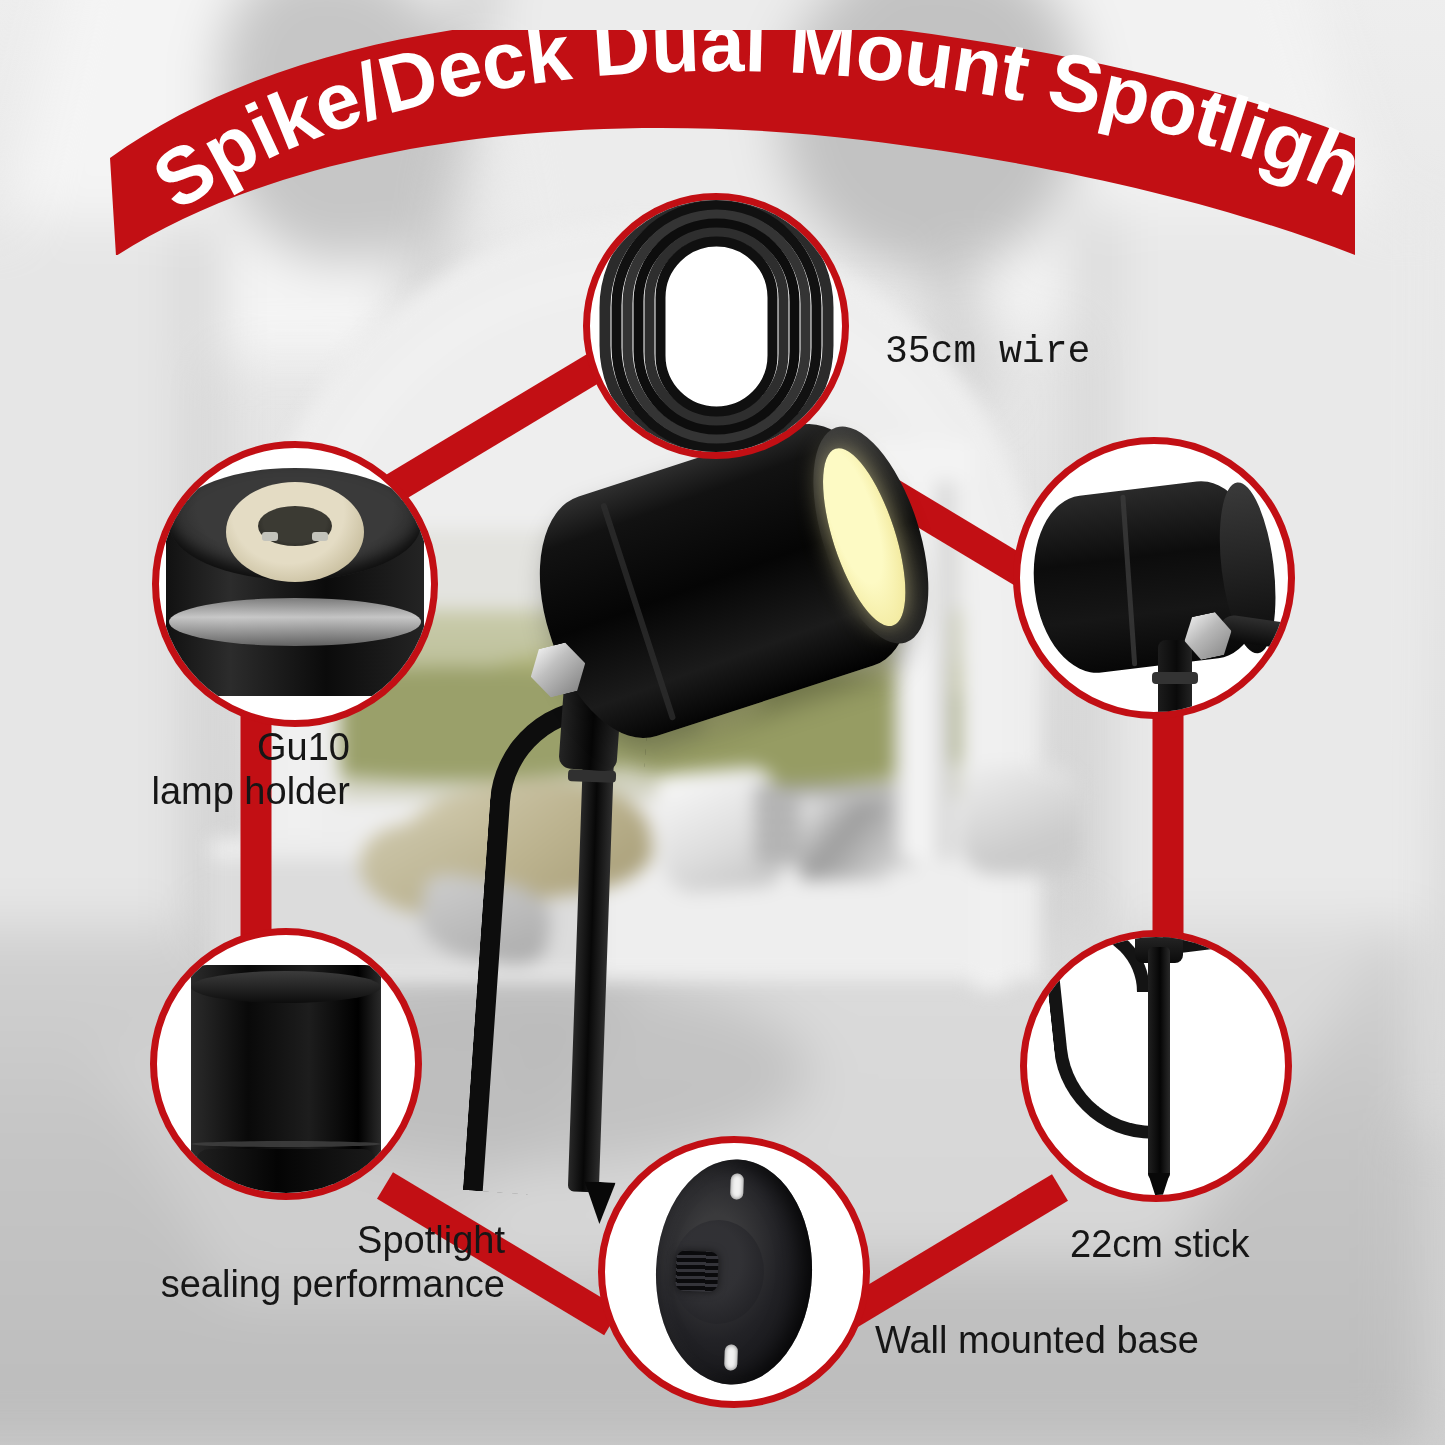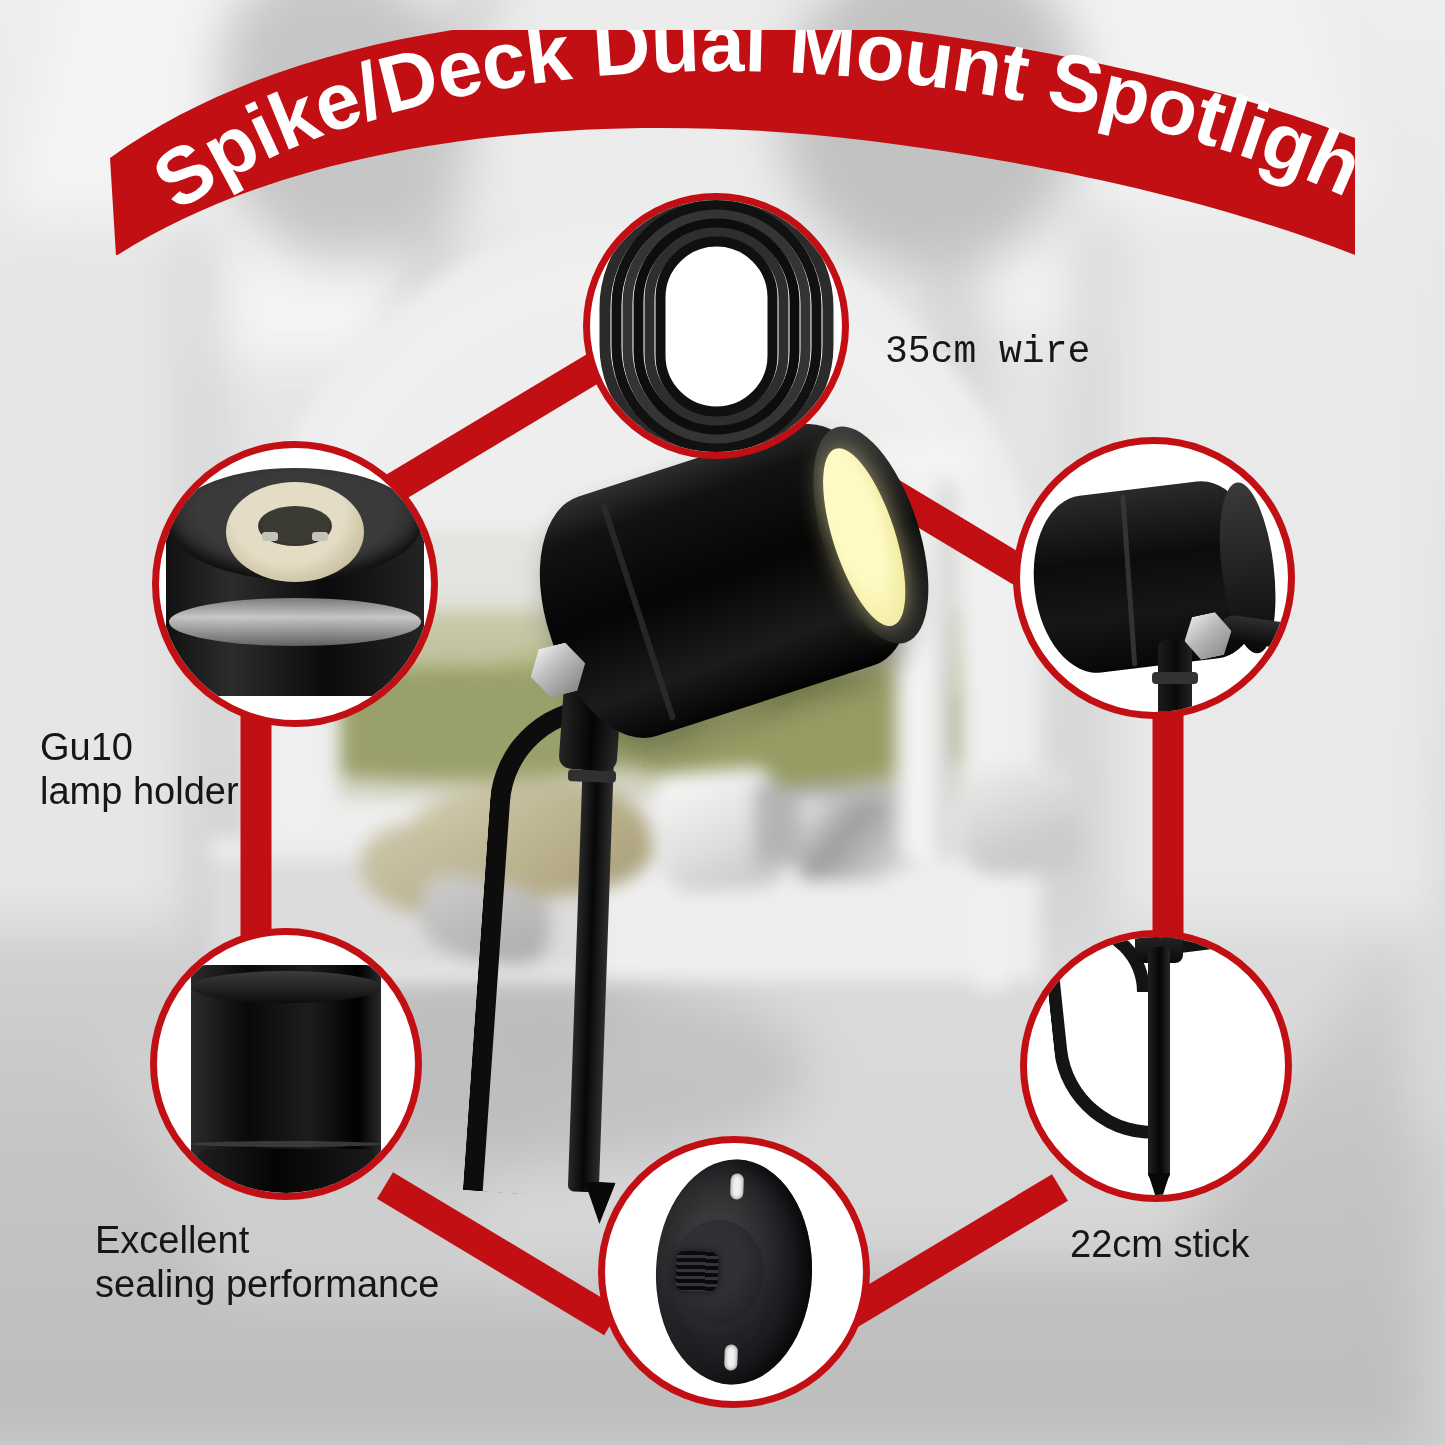--- a/index.html
+++ b/index.html
@@ -327,21 +327,21 @@
   }
 
   
   .caption{
     position:absolute;
     color:#161616;
     font-size:38px;
     line-height:1.17;
     font-family:"Liberation Sans", sans-serif;
     white-space:pre-line;
-    text-align:left;
+    text-align:right;
   }
   #cap-wire{left:885px;top:330px;text-align:left;font-family:Liberation Mono, monospace;}
   #cap-gu10{left:40px;top:725px;width:310px;}
   #cap-steel{left:1180px;top:718px;width:265px;}
   #cap-seal{left:95px;top:1218px;width:410px;}
   #cap-stick{left:1070px;top:1222px;text-align:right;}
   #cap-base{left:875px;top:1318px;text-align:left;}
 </style>
 </head>
 <body>
@@ -484,25 +484,26 @@
       </div>
     </div>
   </div>
 
   <div class="caption" id="cap-wire">35cm wire</div>
 
   <div class="caption" id="cap-gu10">Gu10
 lamp holder</div>
 
 
-  <div class="caption" id="cap-seal">Excellent
+  <div class="caption" id="cap-seal">Spotlight
 sealing performance</div>
 
   <div class="caption" id="cap-stick">22cm stick</div>
 
+  <div class="caption" id="cap-base">Wall mounted base</div>
 
   <div id="banner">
     <svg class="banner-arc" viewBox="0 0 1245 225" preserveAspectRatio="none">
       <path d="M0,128 C190,-10 500,-36 760,-4 C960,20 1130,62 1245,108
                L1245,225 C1120,176 950,134 752,110 C496,79 196,104 6,226 Z" fill="#c20f14"></path>
     </svg>
     <svg class="banner-title" viewBox="0 0 1245 225" preserveAspectRatio="none">
       <defs>
         <path id="titlePath" d="M58,190 C230,56 530,22 770,50 C960,72 1110,112 1215,158" fill="none"></path>
       </defs>

